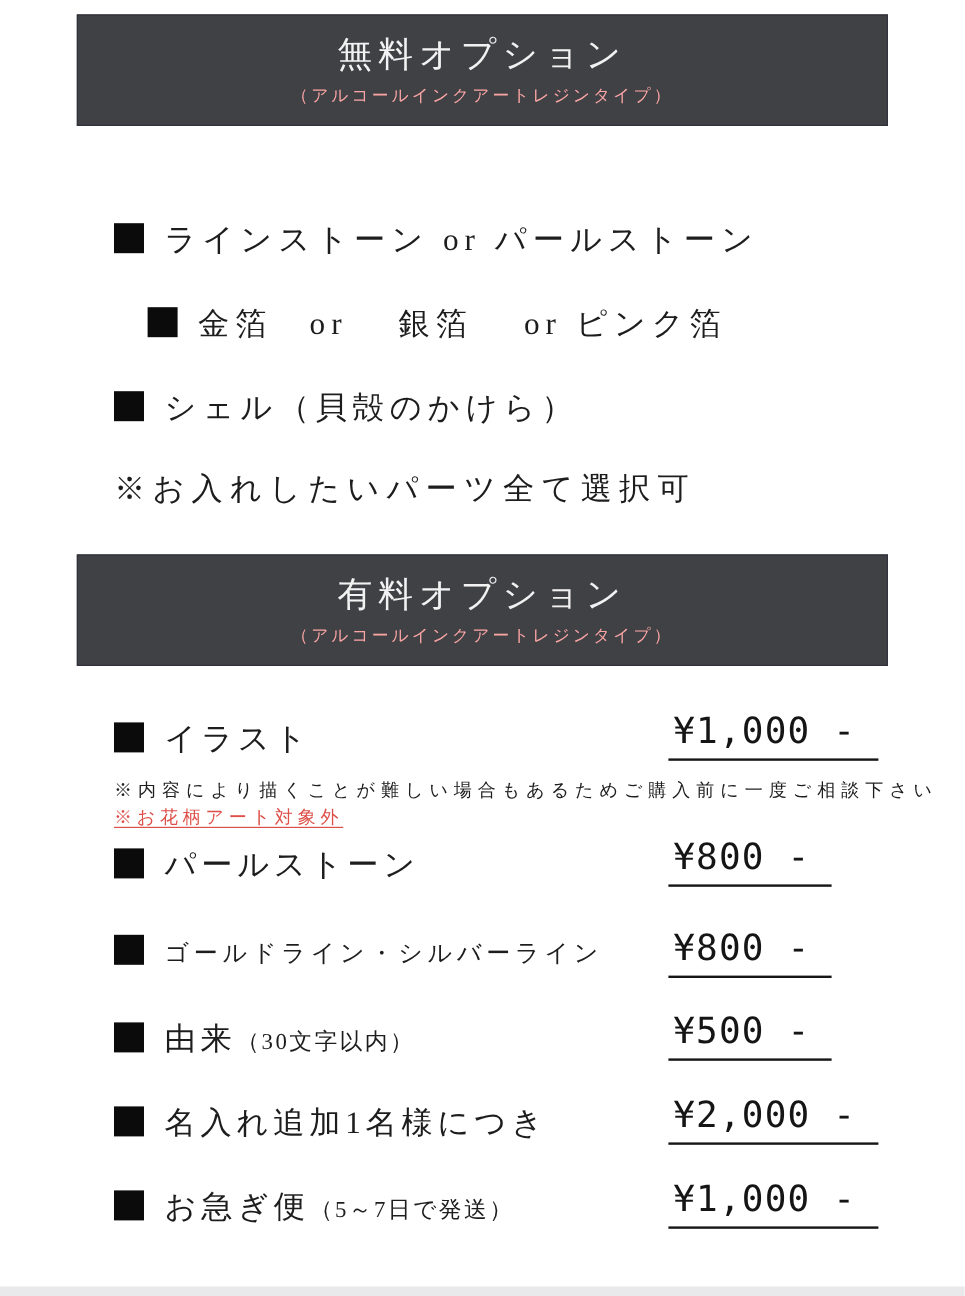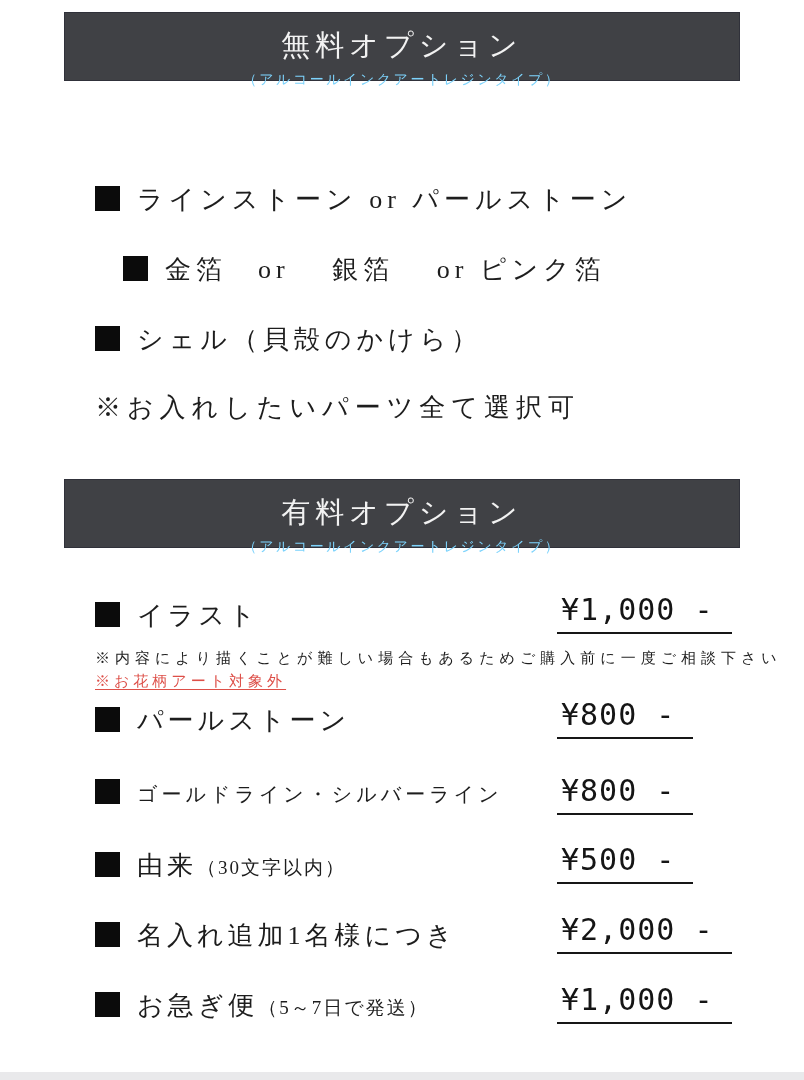--- a/index.html
+++ b/index.html
@@ -7,40 +7,40 @@
     position:relative;
     width:804px;height:1080px;
     margin:0 auto;
     background:#ffffff;
     overflow:hidden;
     font-family:"Liberation Serif", serif;
     color:#1d1d1d;
   }
   
   .banner{
-    position:absolute;left:64px;width:676px;height:69px;
+    position:absolute;left:64px;width:676px;height:93px;
     background:var(--banner-bg,#404145);
     border:1px solid var(--banner-border,#30313a);
     box-sizing:border-box;
     text-align:center;
     color:#f2f2f2;
   }
   .banner-title{
     margin:0;padding-top:13px;
     font-size:29px;font-weight:normal;
     letter-spacing:5px;
   }
   .banner-sub{
     margin-top:5px;
     font-size:14px;
     letter-spacing:2.5px;
-    color:#7dd3fc;
+    color:#fca5a5;
   }
   #banner-free{top:12px;}
-  #banner-paid{top:479px;}
+  #banner-paid{top:462px;}
 
   
   .sq{
     display:inline-block;
     width:25px;height:25px;
     background:#0b0b0b;
     margin-right:17px;
     vertical-align:-3px;
   }
 

